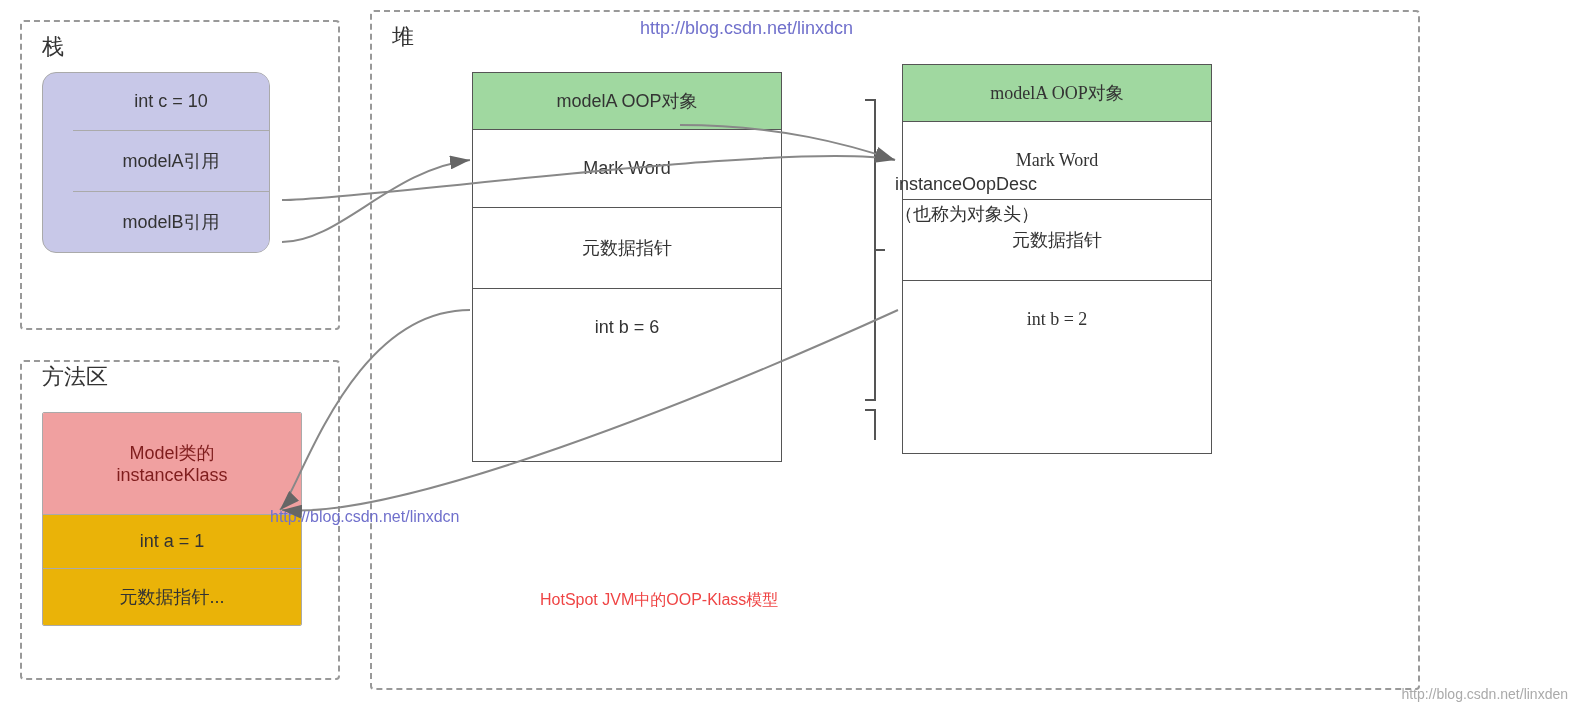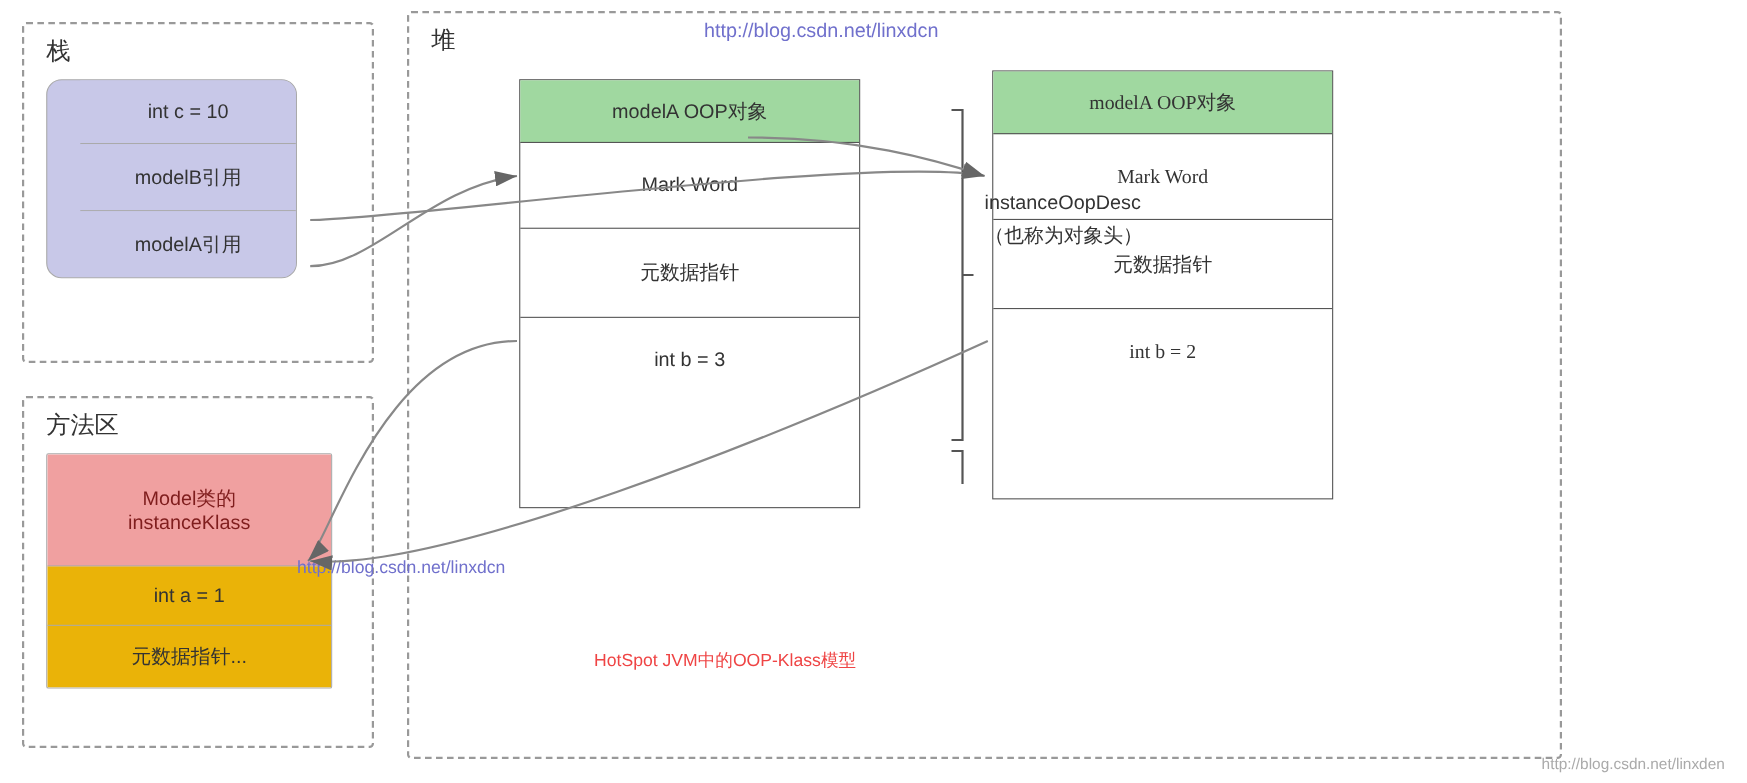--- a/index.html
+++ b/index.html
@@ -67,21 +67,21 @@
     
     .method-box {
       left: 20px;
       top: 360px;
       width: 320px;
       height: 320px;
     }
 
     .method-label {
       position: absolute;
-      top: 10px;
+      top: 0;
       left: 20px;
       font-size: 22px;
       color: #333;
     }
 
     .method-inner {
       position: absolute;
       top: 50px;
       left: 20px;
       width: 260px;
@@ -221,42 +221,42 @@
   </style>
 </head>
 <body>
 
 <div class="main-container">
 
   <div class="outer-box stack-box">
     <div class="stack-label">栈</div>
     <div class="stack-inner">
       <div class="stack-row">int c = 10</div>
+      <div class="stack-row">modelA引用</div>
       <div class="stack-row">modelB引用</div>
-      <div class="stack-row">modelA引用</div>
     </div>
   </div>
 
   <div class="outer-box method-box">
     <div class="method-label">方法区</div>
     <div class="method-inner">
       <div class="method-klass">Model类的<br>instanceKlass</div>
       <div class="method-row">int a = 1</div>
       <div class="method-row">元数据指针...</div>
     </div>
   </div>
 
   <div class="outer-box heap-outer">
     <div class="heap-label">堆</div>
 
     <div class="oop-box modelB-box">
       <div class="oop-header">modelA OOP对象</div>
       <div class="oop-row">Mark Word</div>
       <div class="oop-row">元数据指针</div>
-      <div class="oop-row">int b = 3</div>
+      <div class="oop-row">int b = 6</div>
     </div>
 
     <div class="oop-box modelA-box">
       <div class="oop-header">modelA OOP对象</div>
       <div class="oop-row">Mark Word</div>
       <div class="oop-row">元数据指针</div>
       <div class="oop-row">int b = 2</div>
     </div>
   </div>
 

